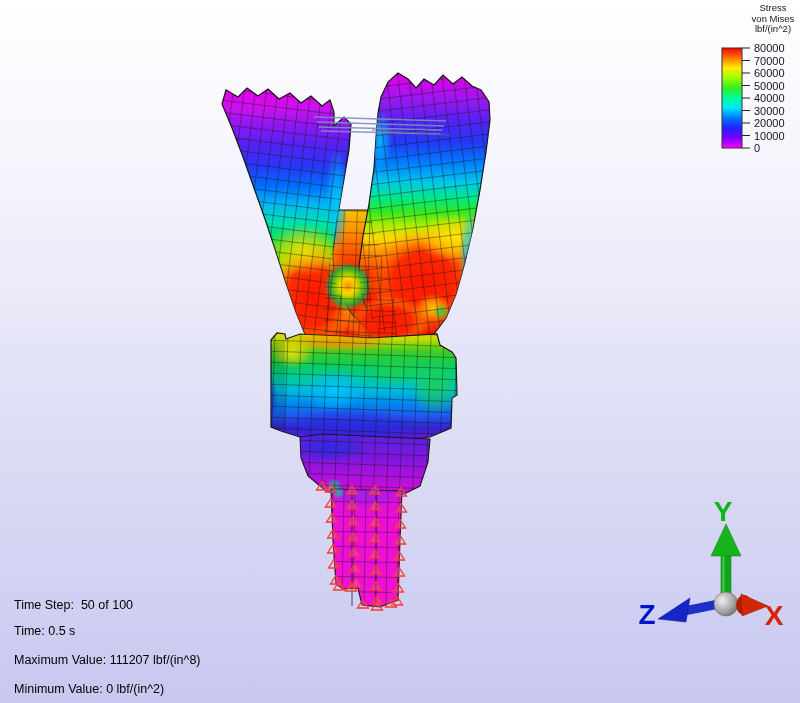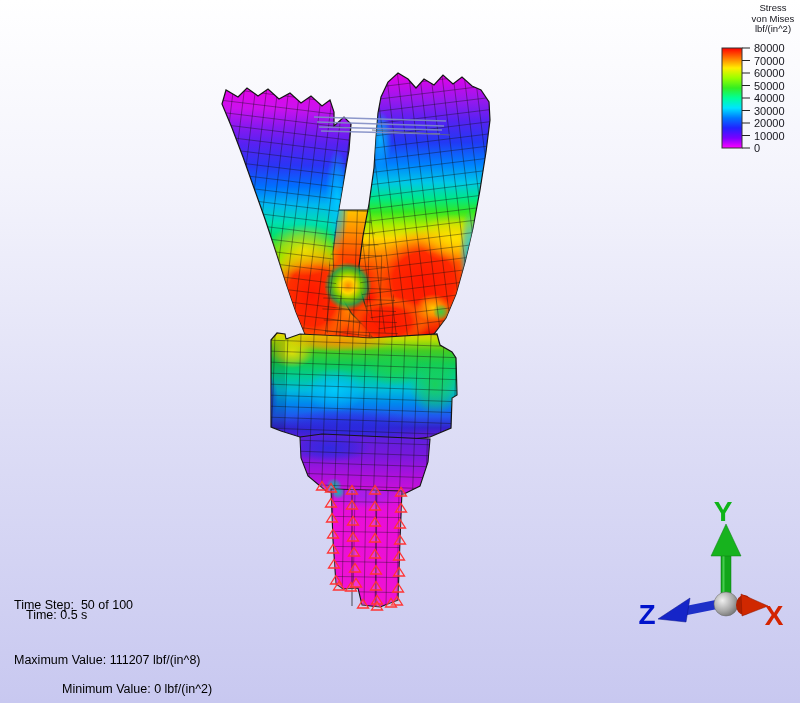--- a/index.html
+++ b/index.html
@@ -7,24 +7,24 @@
     width:800px;height:703px;position:relative;overflow:hidden;
     background:linear-gradient(180deg,#ffffff 0%,#f4f4fc 25%,#dedef6 60%,#c8c8f0 100%);
     font-family:"Liberation Sans",sans-serif;
   }
   #viewport-svg{position:absolute;left:0;top:0;}
   svg text{font-family:"Liberation Sans",sans-serif;}
   .legend-label{font-size:11px;fill:#15151c;}
   .legend-title{font-size:9.5px;fill:#15151c;}
   .axis-label{font-size:28px;font-weight:bold;}
   .status{position:absolute;left:14px;color:#000;font-size:12.5px;white-space:pre;}
-  #status-time{top:608px;margin-left:12px;}
+  #status-time{top:624px;}
   #status-step{top:598px;}
   #status-max{top:653px;}
-  #status-min{top:682px;margin-left:48px;}
+  #status-min{top:682px;}
 </style>
 </head>
 <body>
 
 <svg id="viewport-svg" width="800" height="703" viewBox="0 0 800 703">
   <defs>
 
     <linearGradient id="gArmL" gradientUnits="userSpaceOnUse" x1="300" y1="85" x2="300" y2="345">
       <stop offset="0" stop-color="#e800e8"></stop>
         <stop offset="0.09" stop-color="#cc11ee"></stop>

